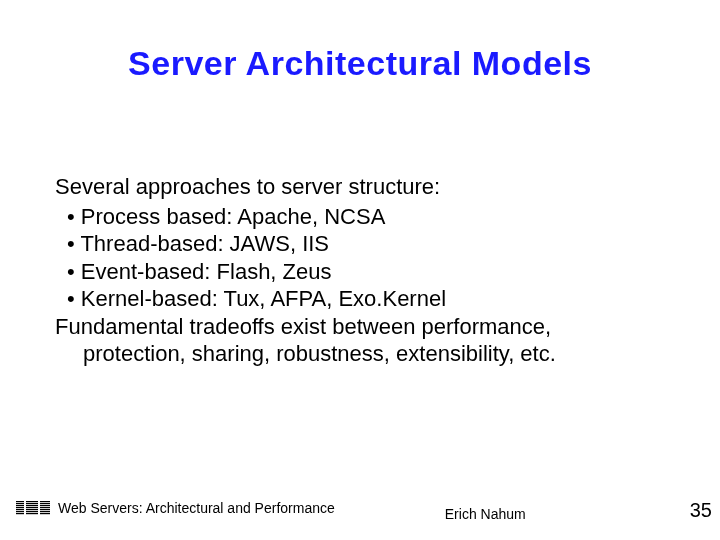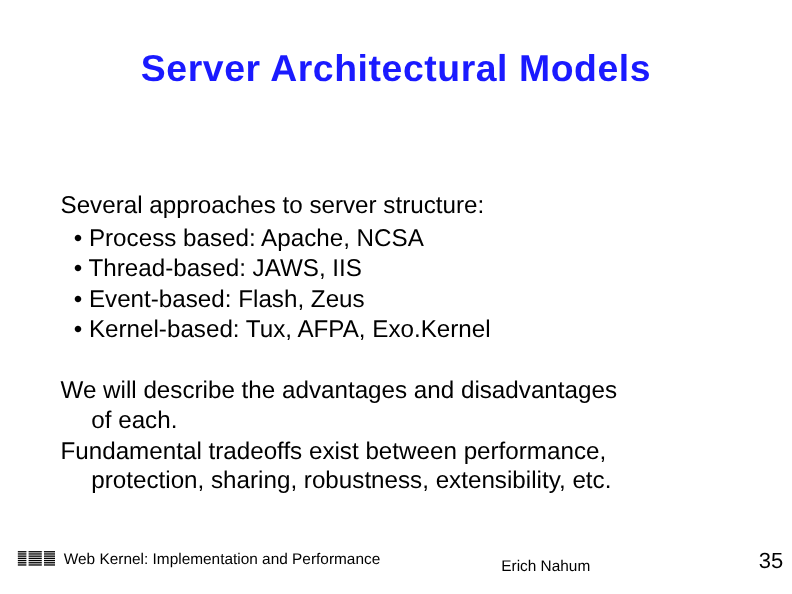--- a/index.html
+++ b/index.html
@@ -28,24 +28,20 @@
 
   <div class="body">
     <div class="intro">Several approaches to server structure:</div>
     <ul class="bullets">
       <li>Process based: Apache, NCSA</li>
       <li>Thread-based: JAWS, IIS</li>
       <li>Event-based: Flash, Zeus</li>
       <li>Kernel-based: Tux, AFPA, Exo.Kernel</li>
     </ul>
 
-    <div class="para2">
-      <div>We will describe the advantages and disadvantages</div>
-      <div class="indent">of each.</div>
-    </div>
     <div>
       <div>Fundamental tradeoffs exist between performance,</div>
       <div class="indent">protection, sharing, robustness, extensibility, etc.</div>
     </div>
   </div>
 
   <div class="footer">
     <span class="logo">
       <svg width="34" height="14" viewBox="0 0 34 14">
         <g fill="#000">
@@ -56,18 +52,18 @@
           <rect x="0" y="8" width="34" height="1.2"></rect>
           <rect x="0" y="10" width="34" height="1.2"></rect>
           <rect x="0" y="12" width="34" height="1.2"></rect>
         </g>
         <g fill="#fff">
           <rect x="8" y="0" width="2" height="14"></rect>
           <rect x="22" y="0" width="2" height="14"></rect>
         </g>
       </svg>
     </span>
-    <span class="footer-left">Web Kernel: Implementation and Performance</span>
+    <span class="footer-left">Web Servers: Architectural and Performance</span>
     <span class="footer-center">Erich Nahum</span>
   </div>
   <div class="pagenum">35</div>
 
 </div>
 
 </body></html>

